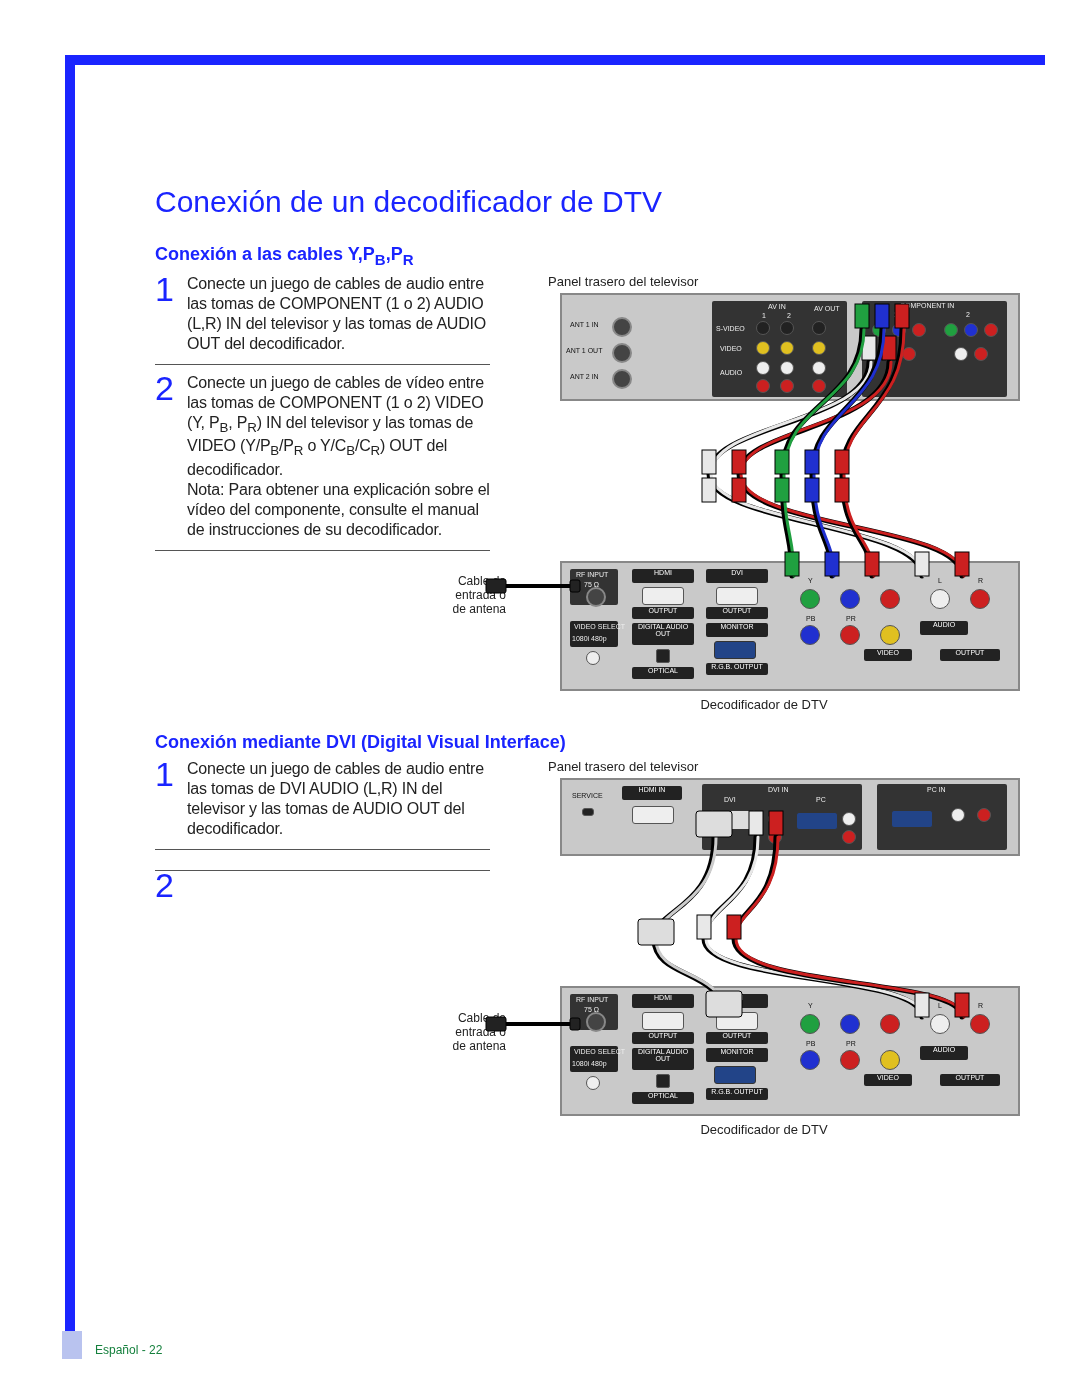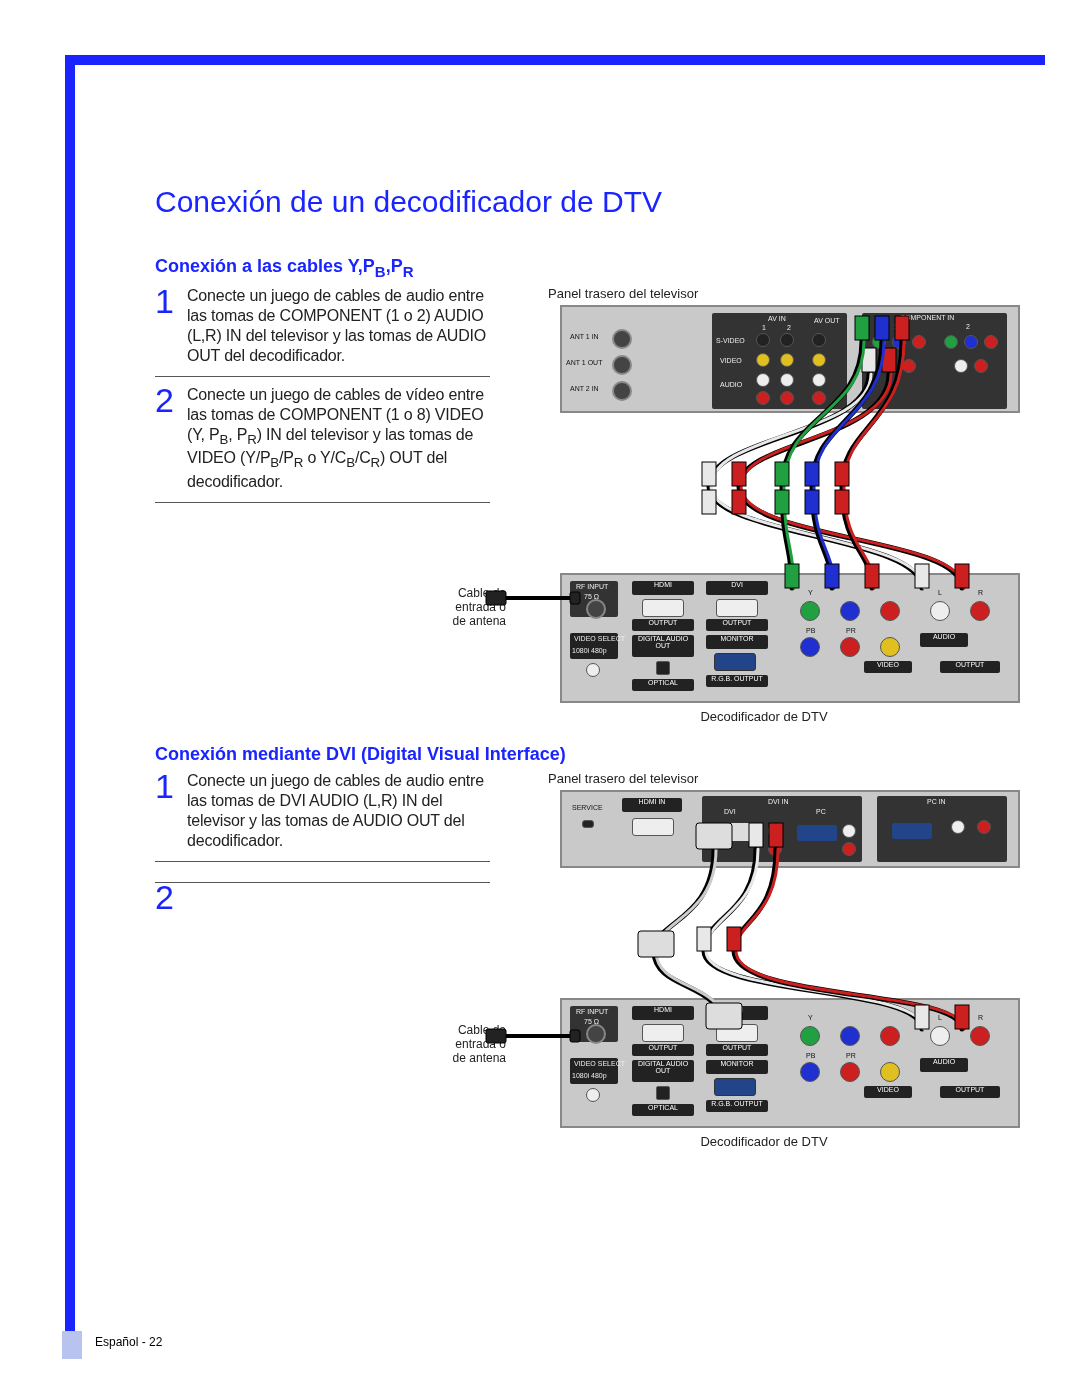--- a/index.html
+++ b/index.html
@@ -56,21 +56,21 @@
     left: 155px;
     top: 185px;
     right: 60px;
     bottom: 60px;
   }
   .main-title {
     color: #1a24ff;
     font-size: 30px;
     font-weight: normal;
     letter-spacing: 0px;
-    margin-bottom: 37px;
+    margin-bottom: 25px;
   }
   .sub-title {
     color: #1a24ff;
     font-size: 18px;
     font-weight: bold;
     letter-spacing: 0px;
   }
   .section-row {
     display: flex;
     gap: 18px;
@@ -175,23 +175,23 @@
     font-size: 7px;
     color: #eee;
     letter-spacing: 0;
     white-space: nowrap;
   }
   .tiny-lbl.dark { color: #111; }
 
   .footer {
     position: absolute;
     left: 95px;
-    bottom: 48px;
+    bottom: 40px;
     font-size: 12px;
-    color: #000000;
+    color: #15803d;
   }
 
   
   svg.cables {
     position: absolute;
     left: 0; top: 0; width: 100%; height: 100%;
     pointer-events: none;
     overflow: visible;
   }
   .plug {
@@ -232,22 +232,23 @@
     <div class="section-row" style="align-items:flex-start; margin-top:6px;">
       <div class="steps-col">
         <div class="step">
           <span class="step-num">1</span>
           <span>Conecte un juego de cables de audio entre las tomas de COMPONENT (1 o 2) AUDIO (L,R) IN del televisor y las tomas de AUDIO OUT del decodificador.</span>
         </div>
         <div class="step-rule"></div>
         <div class="step">
           <span class="step-num">2</span>
           <span>
-            <span>Conecte un juego de cables de vídeo entre las tomas de COMPONENT (1 o 8) VIDEO (Y, P</span><sub>B</sub><span>, P</span><sub>R</sub><span>) IN del televisor y las tomas de VIDEO (Y/P</span><sub>B</sub><span>/P</span><sub>R</sub><span> o Y/C</span><sub>B</sub><span>/C</span><sub>R</sub><span>) OUT del decodificador.</span>
+            <span>Conecte un juego de cables de vídeo entre las tomas de COMPONENT (1 o 2) VIDEO (Y, P</span><sub>B</sub><span>, P</span><sub>R</sub><span>) IN del televisor y las tomas de VIDEO (Y/P</span><sub>B</sub><span>/P</span><sub>R</sub><span> o Y/C</span><sub>B</sub><span>/C</span><sub>R</sub><span>) OUT del decodificador.</span>
           </span><br>
+          <span>Nota: Para obtener una explicación sobre el vídeo del componente, consulte el manual de instrucciones de su decodificador.</span>
         </div>
         <div class="step-rule"></div>
       </div>
 
       <div class="figure-col" style="height:440px;">
         <div class="fig-label top" style="text-align:left; margin-left:40px;">Panel trasero del televisor</div>
 
         <div class="panel tv1">
 
           <div class="coax" style="left:50px; top:22px;"></div>

